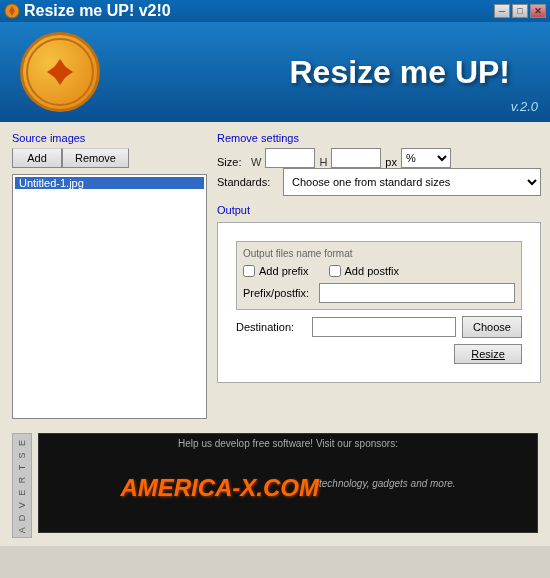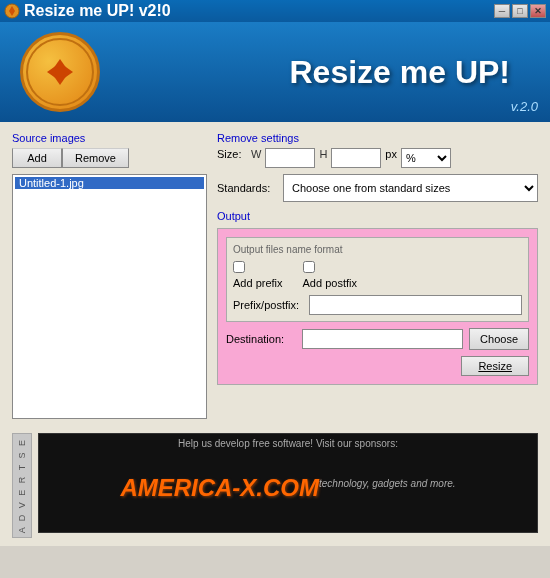--- a/index.html
+++ b/index.html
@@ -139,23 +139,22 @@
       padding: 0 4px;
       font-size: 11px;
     }
 
     
     .right-panel {
       flex: 1;
     }
     .size-row {
       display: flex;
-      align-items: flex-start;
+      align-items: flex-end;
       gap: 4px;
-      margin-bottom: 6px;
     }
     .size-label { font-size: 11px; min-width: 30px; }
     .dim-label { font-size: 11px; color: #333; }
     .size-input {
       width: 50px;
       height: 20px;
       border: 1px solid #888;
       background: white;
       padding: 1px 3px;
       font-size: 11px;
@@ -179,22 +178,22 @@
       height: 28px;
       border: 1px solid #888;
       font-size: 11px;
       background: white;
       padding: 0 4px;
     }
 
     
     .output-box {
       border: 1px solid #aaa;
-      background: #f9a8d4;
-      padding: 8px;
+      background: #ffffff;
+      padding: 18px;
       margin-bottom: 6px;
     }
     .output-title {
       color: #0000cc;
       font-size: 11px;
       margin-bottom: 6px;
     }
     .output-inner-box {
       border: 1px solid #aaa;
       padding: 6px;
@@ -206,24 +205,23 @@
       color: #666;
       margin-bottom: 6px;
     }
     .checkbox-row {
       display: flex;
       gap: 20px;
       margin-bottom: 6px;
     }
     .checkbox-label {
       display: flex;
-      align-items: flex-start;
+      align-items: flex-end;
       gap: 4px;
       font-size: 11px;
-      flex-direction: column;
     }
     .checkbox-input {
       width: 12px;
       height: 12px;
     }
     .prefix-row {
       display: flex;
       align-items: center;
       gap: 6px;
     }

